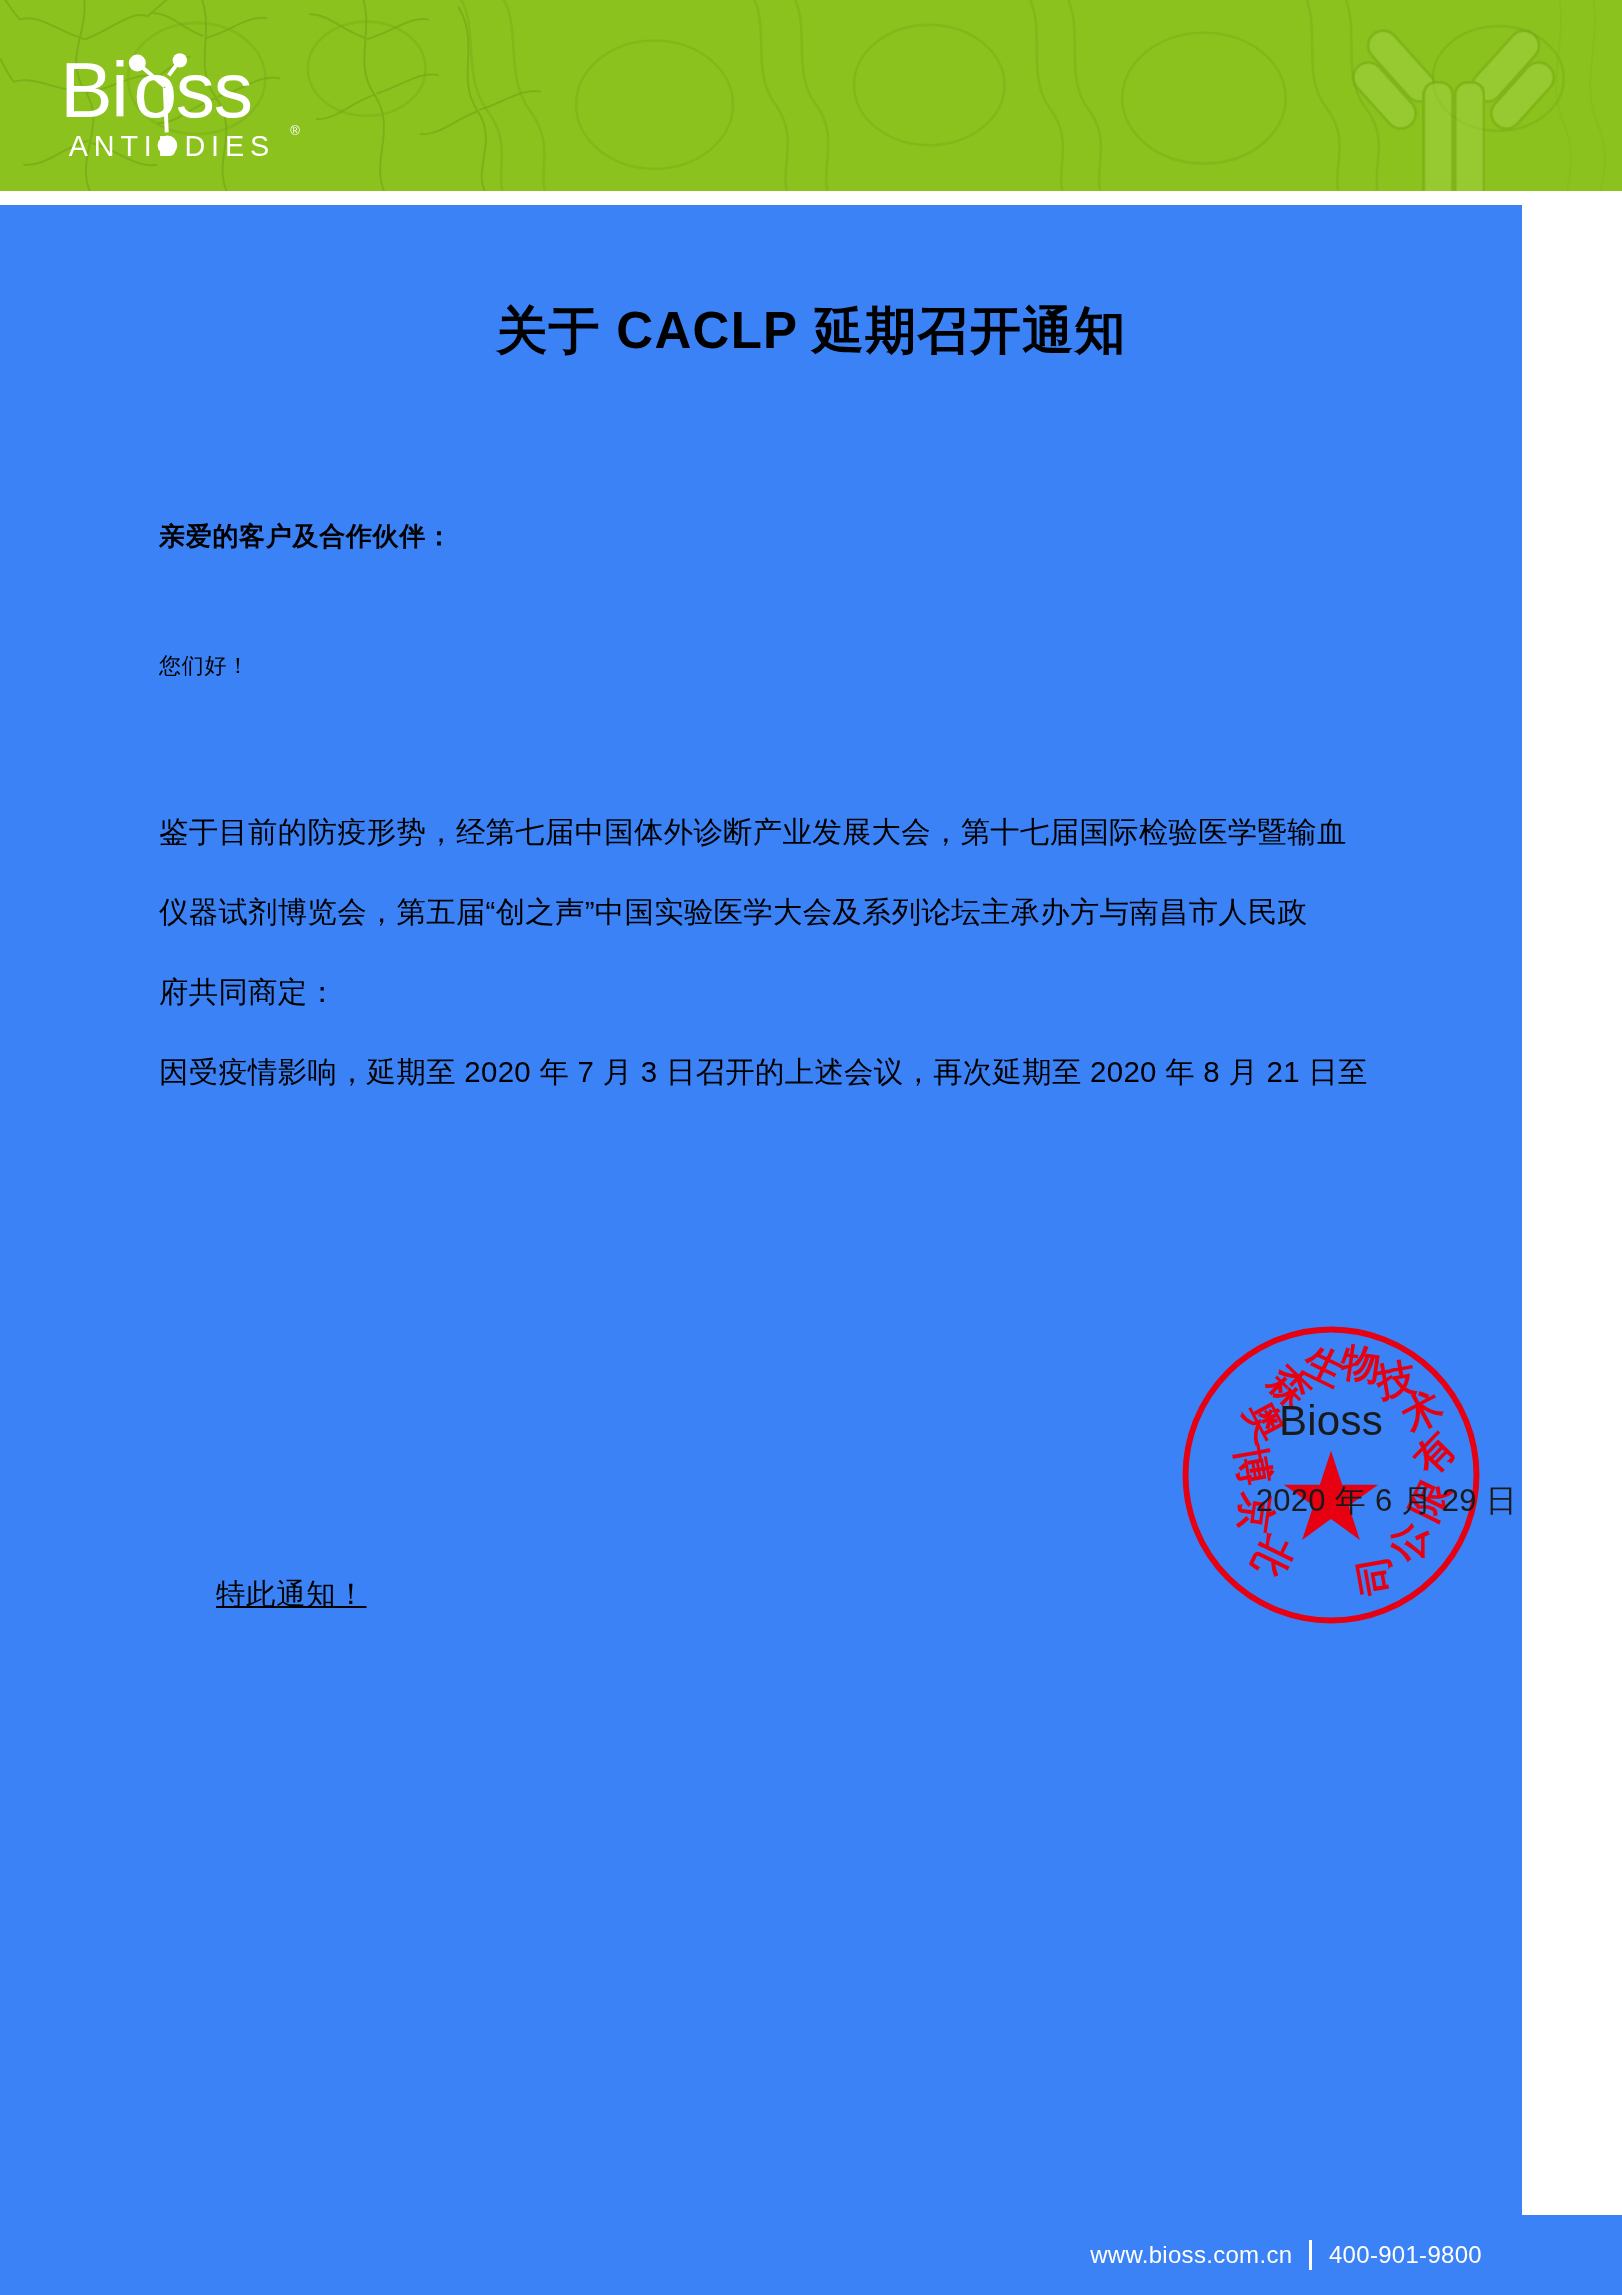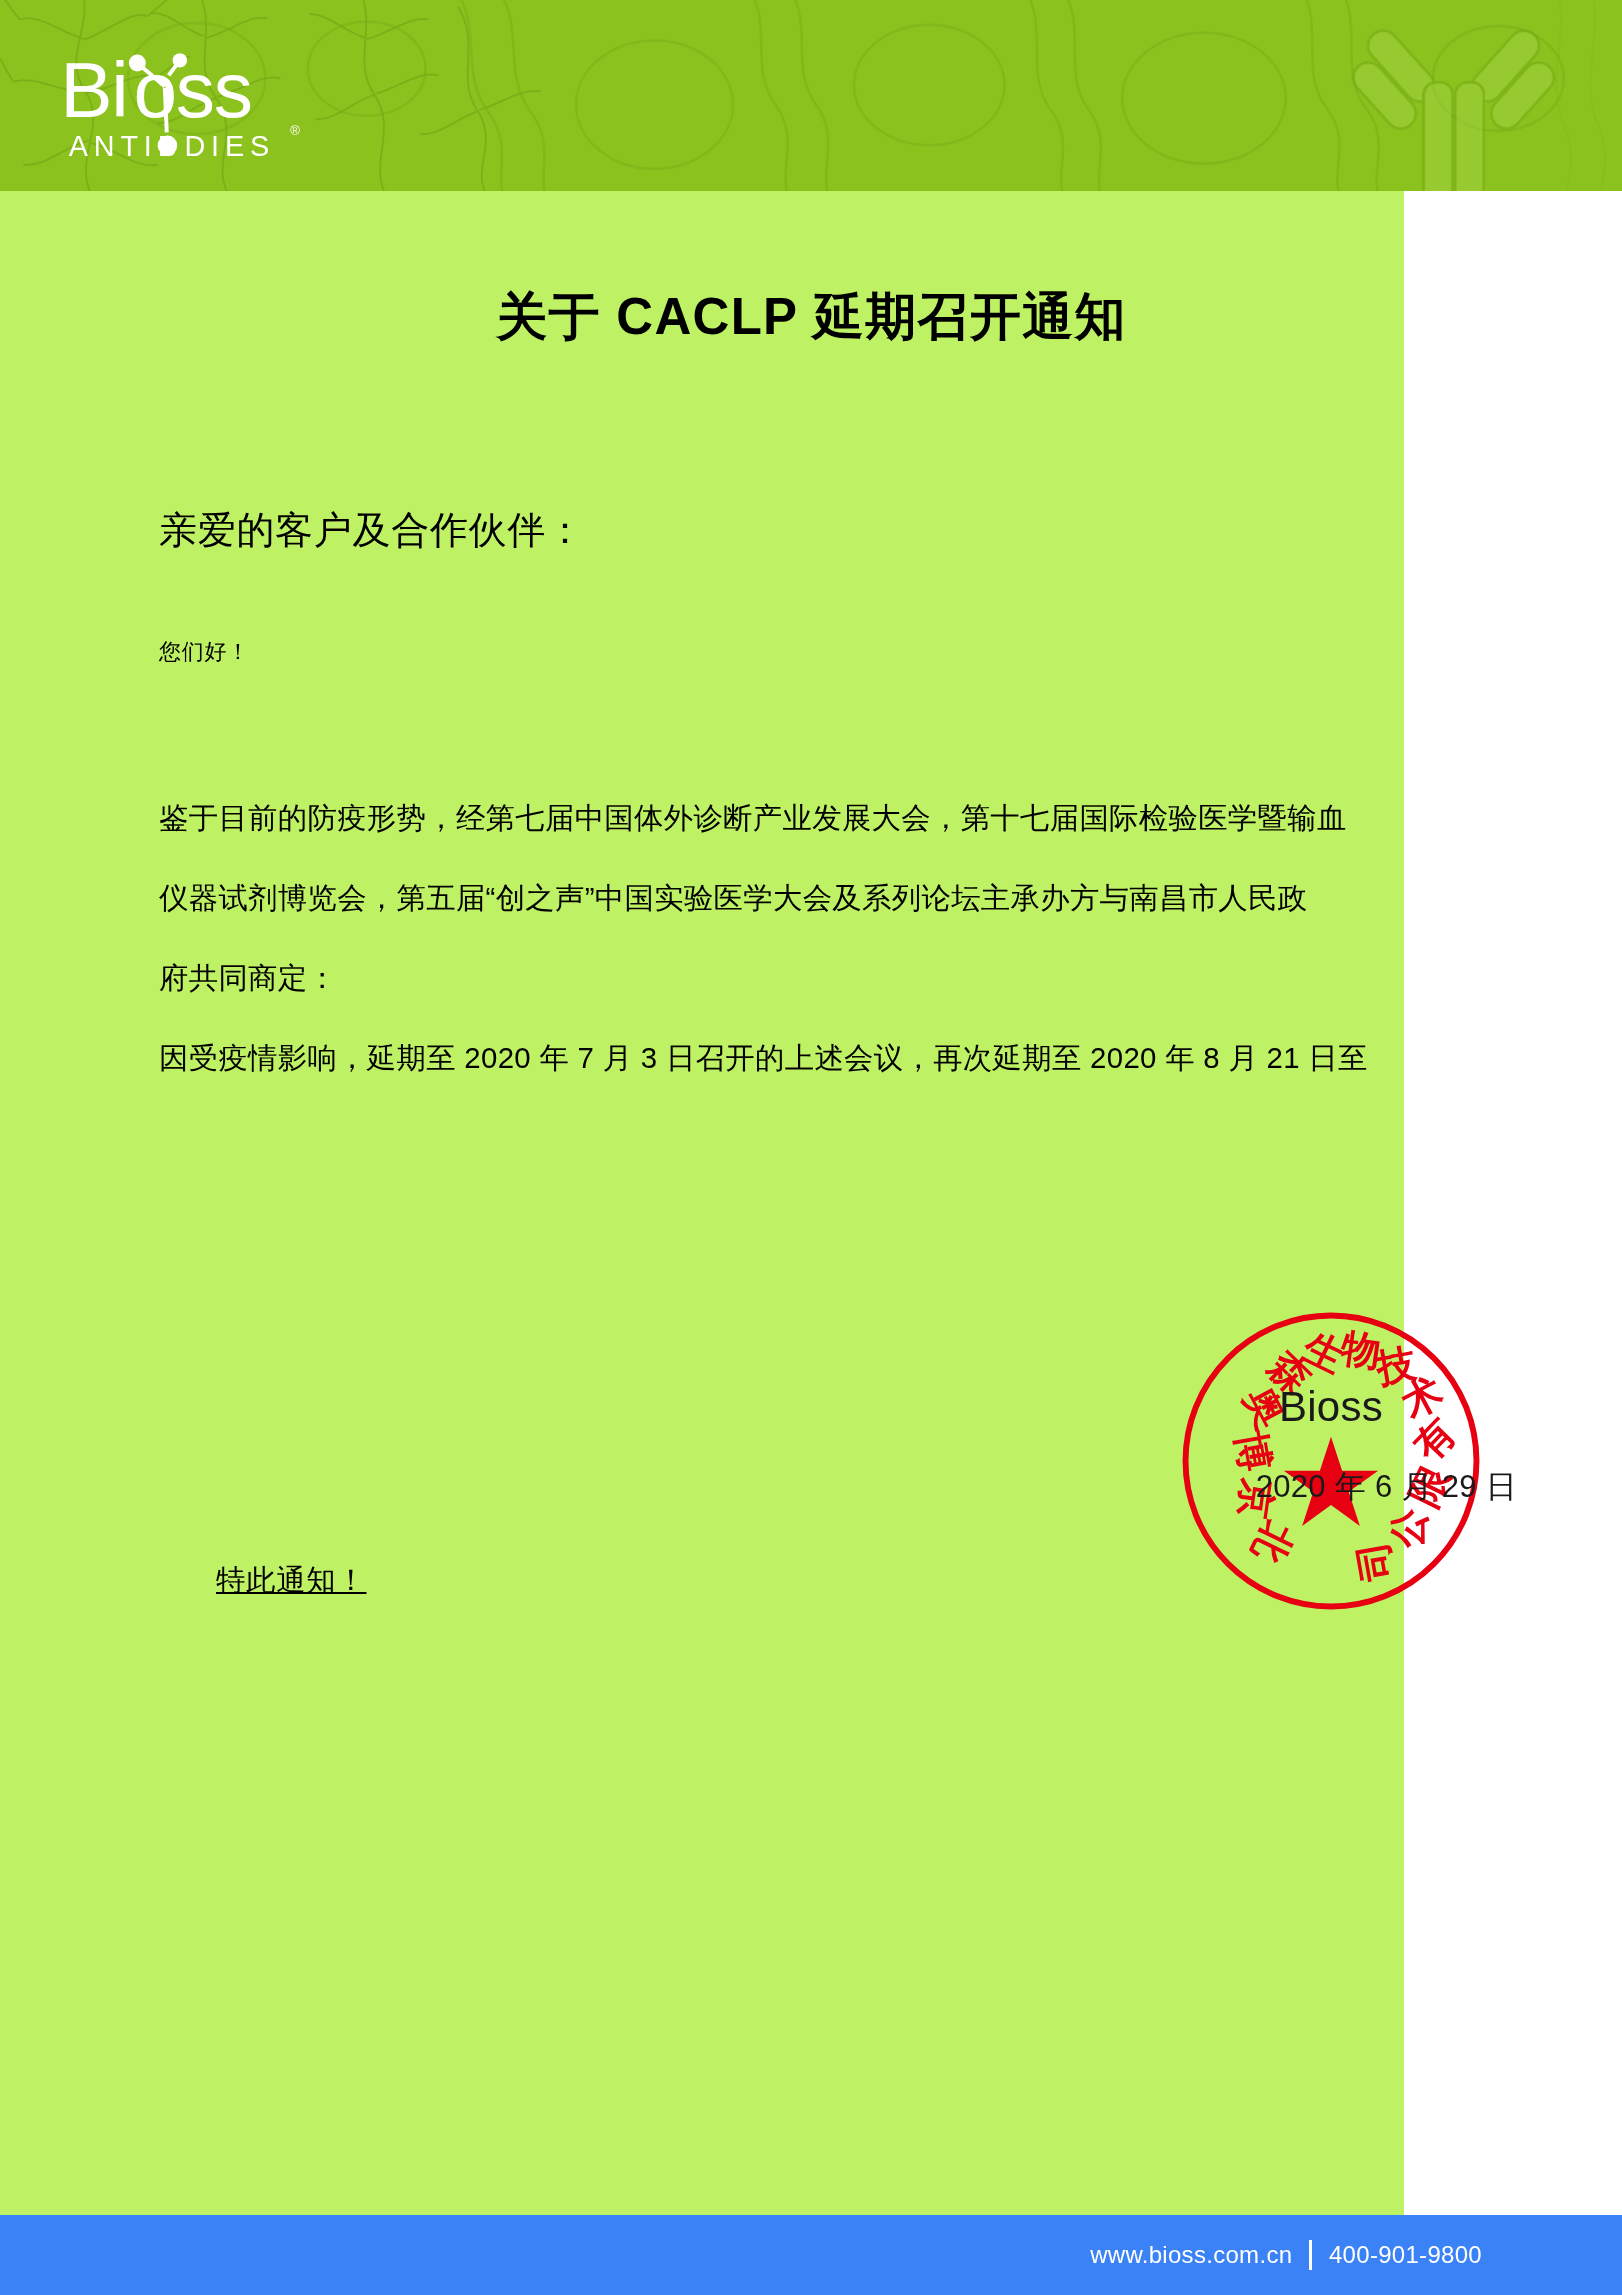--- a/index.html
+++ b/index.html
@@ -40,46 +40,47 @@
     height: 121px;
     z-index: 5;
     margin-top: 20px;
   }
   .logo svg { display: block; }
 
   
   .page {
     position: absolute;
     left: 0;
-    top: 191px;
-    width: 1404px;
+    top: 205px;
+    width: 1522px;
     height: 2024px;
-    background: #bef264;
+    background: #3b82f6;
   }
 
   .doc-title {
     position: absolute;
     left: 0;
     top: 97px;
     width: 1623px;
     text-align: center;
     font-size: 51px;
     font-weight: bold;
     color: #000000;
     letter-spacing: 1.3px;
     line-height: 1.15;
   }
 
   .salutation {
     position: absolute;
     left: 159px;
     top: 314px;
-    font-size: 38px;
+    font-size: 26px;
     color: #000000;
     letter-spacing: 0.7px;
+    font-weight: bold;
   }
 
   .greeting {
     position: absolute;
     left: 159px;
     top: 446px;
     font-size: 22px;
     color: #000000;
     letter-spacing: 0.7px;
   }

